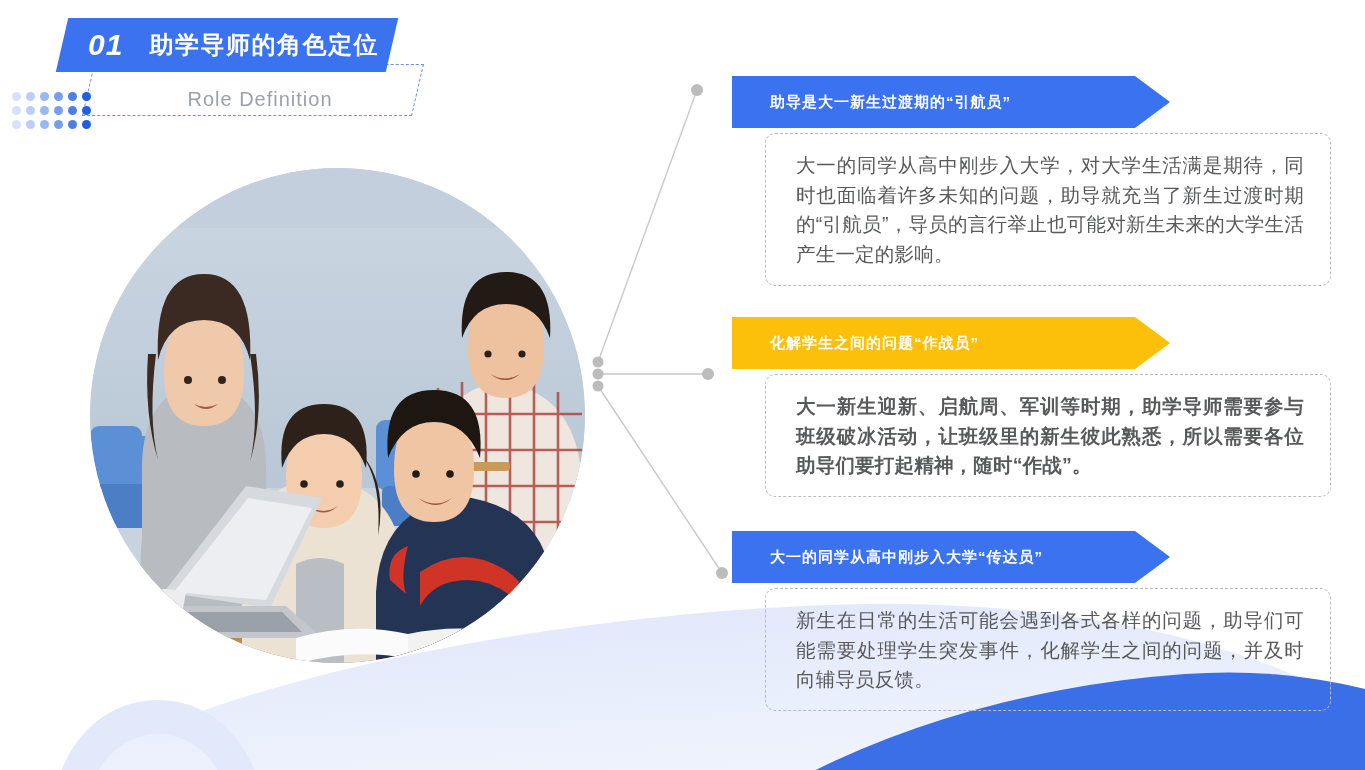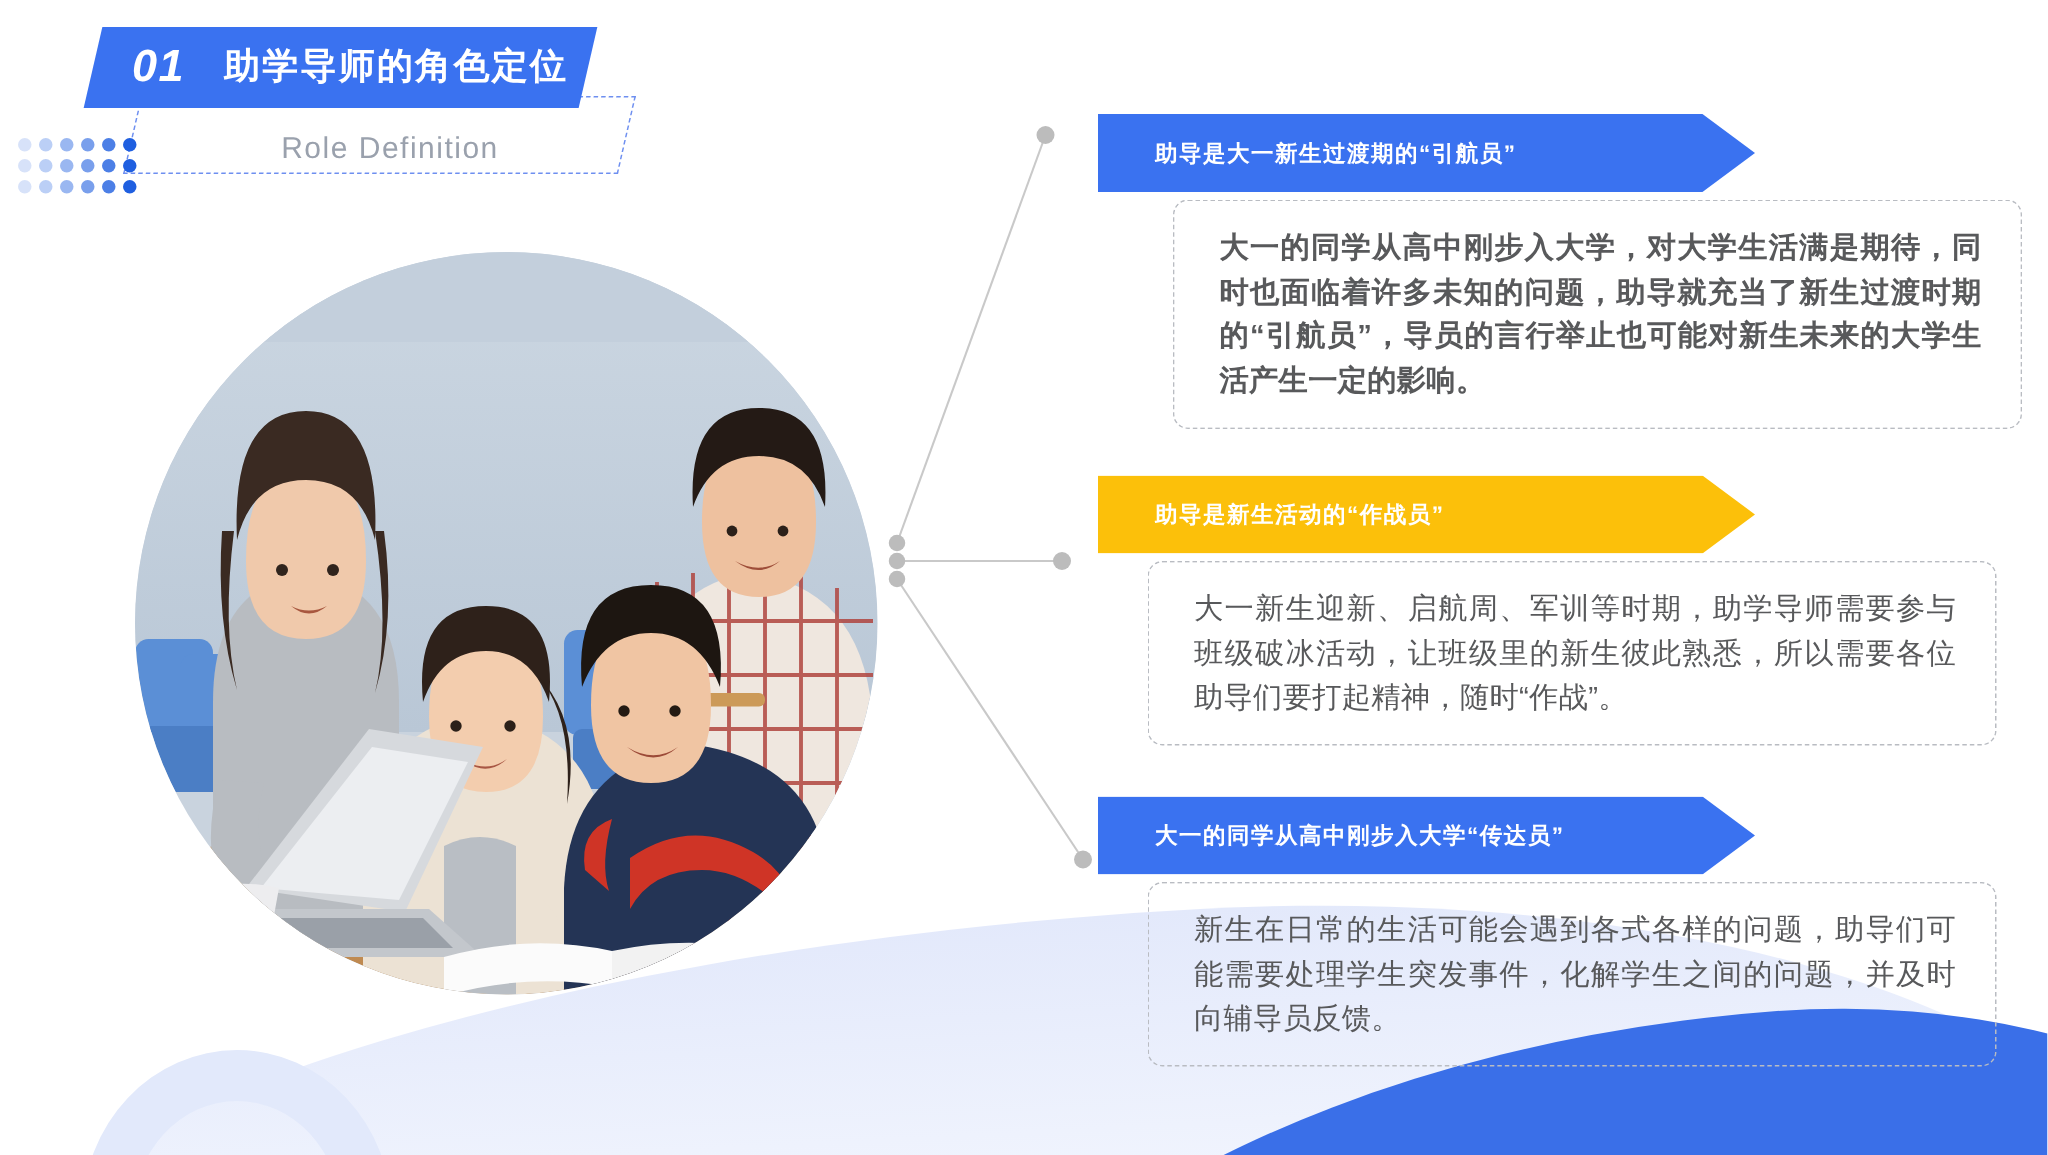--- a/index.html
+++ b/index.html
@@ -108,25 +108,25 @@
     padding:17px 26px 15px 30px;
     background:transparent;
   }
   .card-body-text{
     color:#58595b;font-size:19.5px;line-height:1.52;
     letter-spacing:0.2px;text-align:justify;
   }
 
   .card1{left:732px;top:76px;}
   .card1 .card-header{background:#3a72f0;}
-  .card1 .card-body{margin-left:50px;margin-top:5px;font-weight:bold;}
+  .card1 .card-body{margin-left:33px;margin-top:5px;}
 
   .card2{left:732px;top:317px;}
   .card2 .card-header{background:#fcc00a;}
-  .card2 .card-body{margin-left:33px;margin-top:5px;}
+  .card2 .card-body{margin-left:33px;margin-top:5px;font-weight:bold;}
 
   .card3{left:732px;top:531px;}
   .card3 .card-header{background:#3a72f0;}
   .card3 .card-body{margin-left:33px;margin-top:5px;font-family:Liberation Serif, serif;}
 </style>
 </head>
 <body>
 
 <div class="slide">
 
@@ -297,21 +297,21 @@
     <div class="card-header">
       <span class="card-header-text">助导是大一新生过渡期的“引航员”</span>
     </div>
     <div class="card-body">
       <div class="card-body-text">大一的同学从高中刚步入大学，对大学生活满是期待，同时也面临着许多未知的问题，助导就充当了新生过渡时期的“引航员”，导员的言行举止也可能对新生未来的大学生活产生一定的影响。</div>
     </div>
   </div>
 
   <div class="card card2">
     <div class="card-header">
-      <span class="card-header-text">助导是新生活动的“作战员”</span>
+      <span class="card-header-text">化解学生之间的问题“作战员”</span>
     </div>
     <div class="card-body">
       <div class="card-body-text">大一新生迎新、启航周、军训等时期，助学导师需要参与班级破冰活动，让班级里的新生彼此熟悉，所以需要各位助导们要打起精神，随时“作战”。</div>
     </div>
   </div>
 
   <div class="card card3">
     <div class="card-header">
       <span class="card-header-text">大一的同学从高中刚步入大学“传达员”</span>
     </div>

